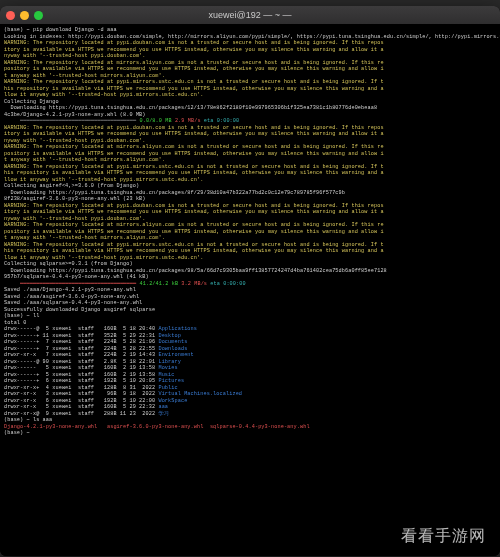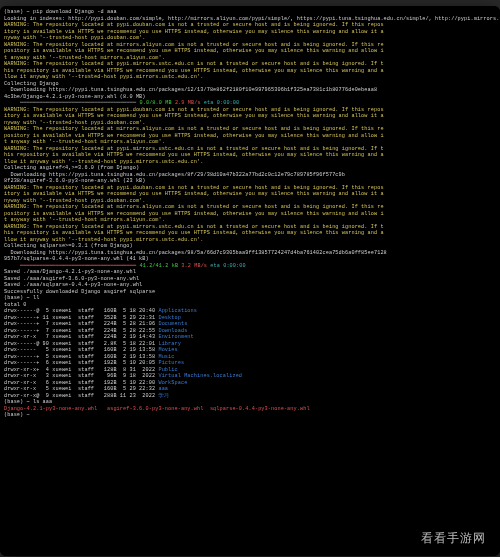--- a/index.html
+++ b/index.html
@@ -55,32 +55,40 @@
   .w { color:#d6c55a; }       
   .g { color:#3dd13d; }       
   .r { color:#e05050; }       
   .c { color:#36b3b3; }       
   .d { color:#808080; }       
   .bl { color:#3a7dd6; }
   .watermark {
     position:absolute;
     right:14px; bottom:16px;
     color:#fff; opacity:.72;
-    font-size:12px;
+    font-size:16px;
     font-family:"PingFang SC","Microsoft YaHei",sans-serif;
     pointer-events:none;
     letter-spacing:1px;
   }
   .wrapper { position:relative; width:500px; height:557px; }
 </style>
 </head>
 <body>
 
 <div class="wrapper">
 <div class="window">
+  <div class="titlebar">
+    <div class="traffic">
+      <div class="dot red"></div>
+      <div class="dot yellow"></div>
+      <div class="dot green"></div>
+    </div>
+    <div class="title">xuewei@192 — ~ —</div>
+  </div>
 
   <div class="term"><span>(base) ~ </span><span>pip download Django -d aaa</span>
 <span>Looking in indexes: http://pypi.douban.com/simple, http://mirrors.aliyun.com/pypi/simple/, https://pypi.tuna.tsinghua.edu.cn/simple/, http://pypi.mirrors.ustc.edu.cn/simple/</span>
 <span class="w">WARNING: The repository located at pypi.douban.com is not a trusted or secure host and is being ignored. If this repos</span>
 <span class="w">itory is available via HTTPS we recommend you use HTTPS instead, otherwise you may silence this warning and allow it a</span>
 <span class="w">nyway with '--trusted-host pypi.douban.com'.</span>
 <span class="w">WARNING: The repository located at mirrors.aliyun.com is not a trusted or secure host and is being ignored. If this re</span>
 <span class="w">pository is available via HTTPS we recommend you use HTTPS instead, otherwise you may silence this warning and allow i</span>
 <span class="w">t anyway with '--trusted-host mirrors.aliyun.com'.</span>
 <span class="w">WARNING: The repository located at pypi.mirrors.ustc.edu.cn is not a trusted or secure host and is being ignored. If t</span>

